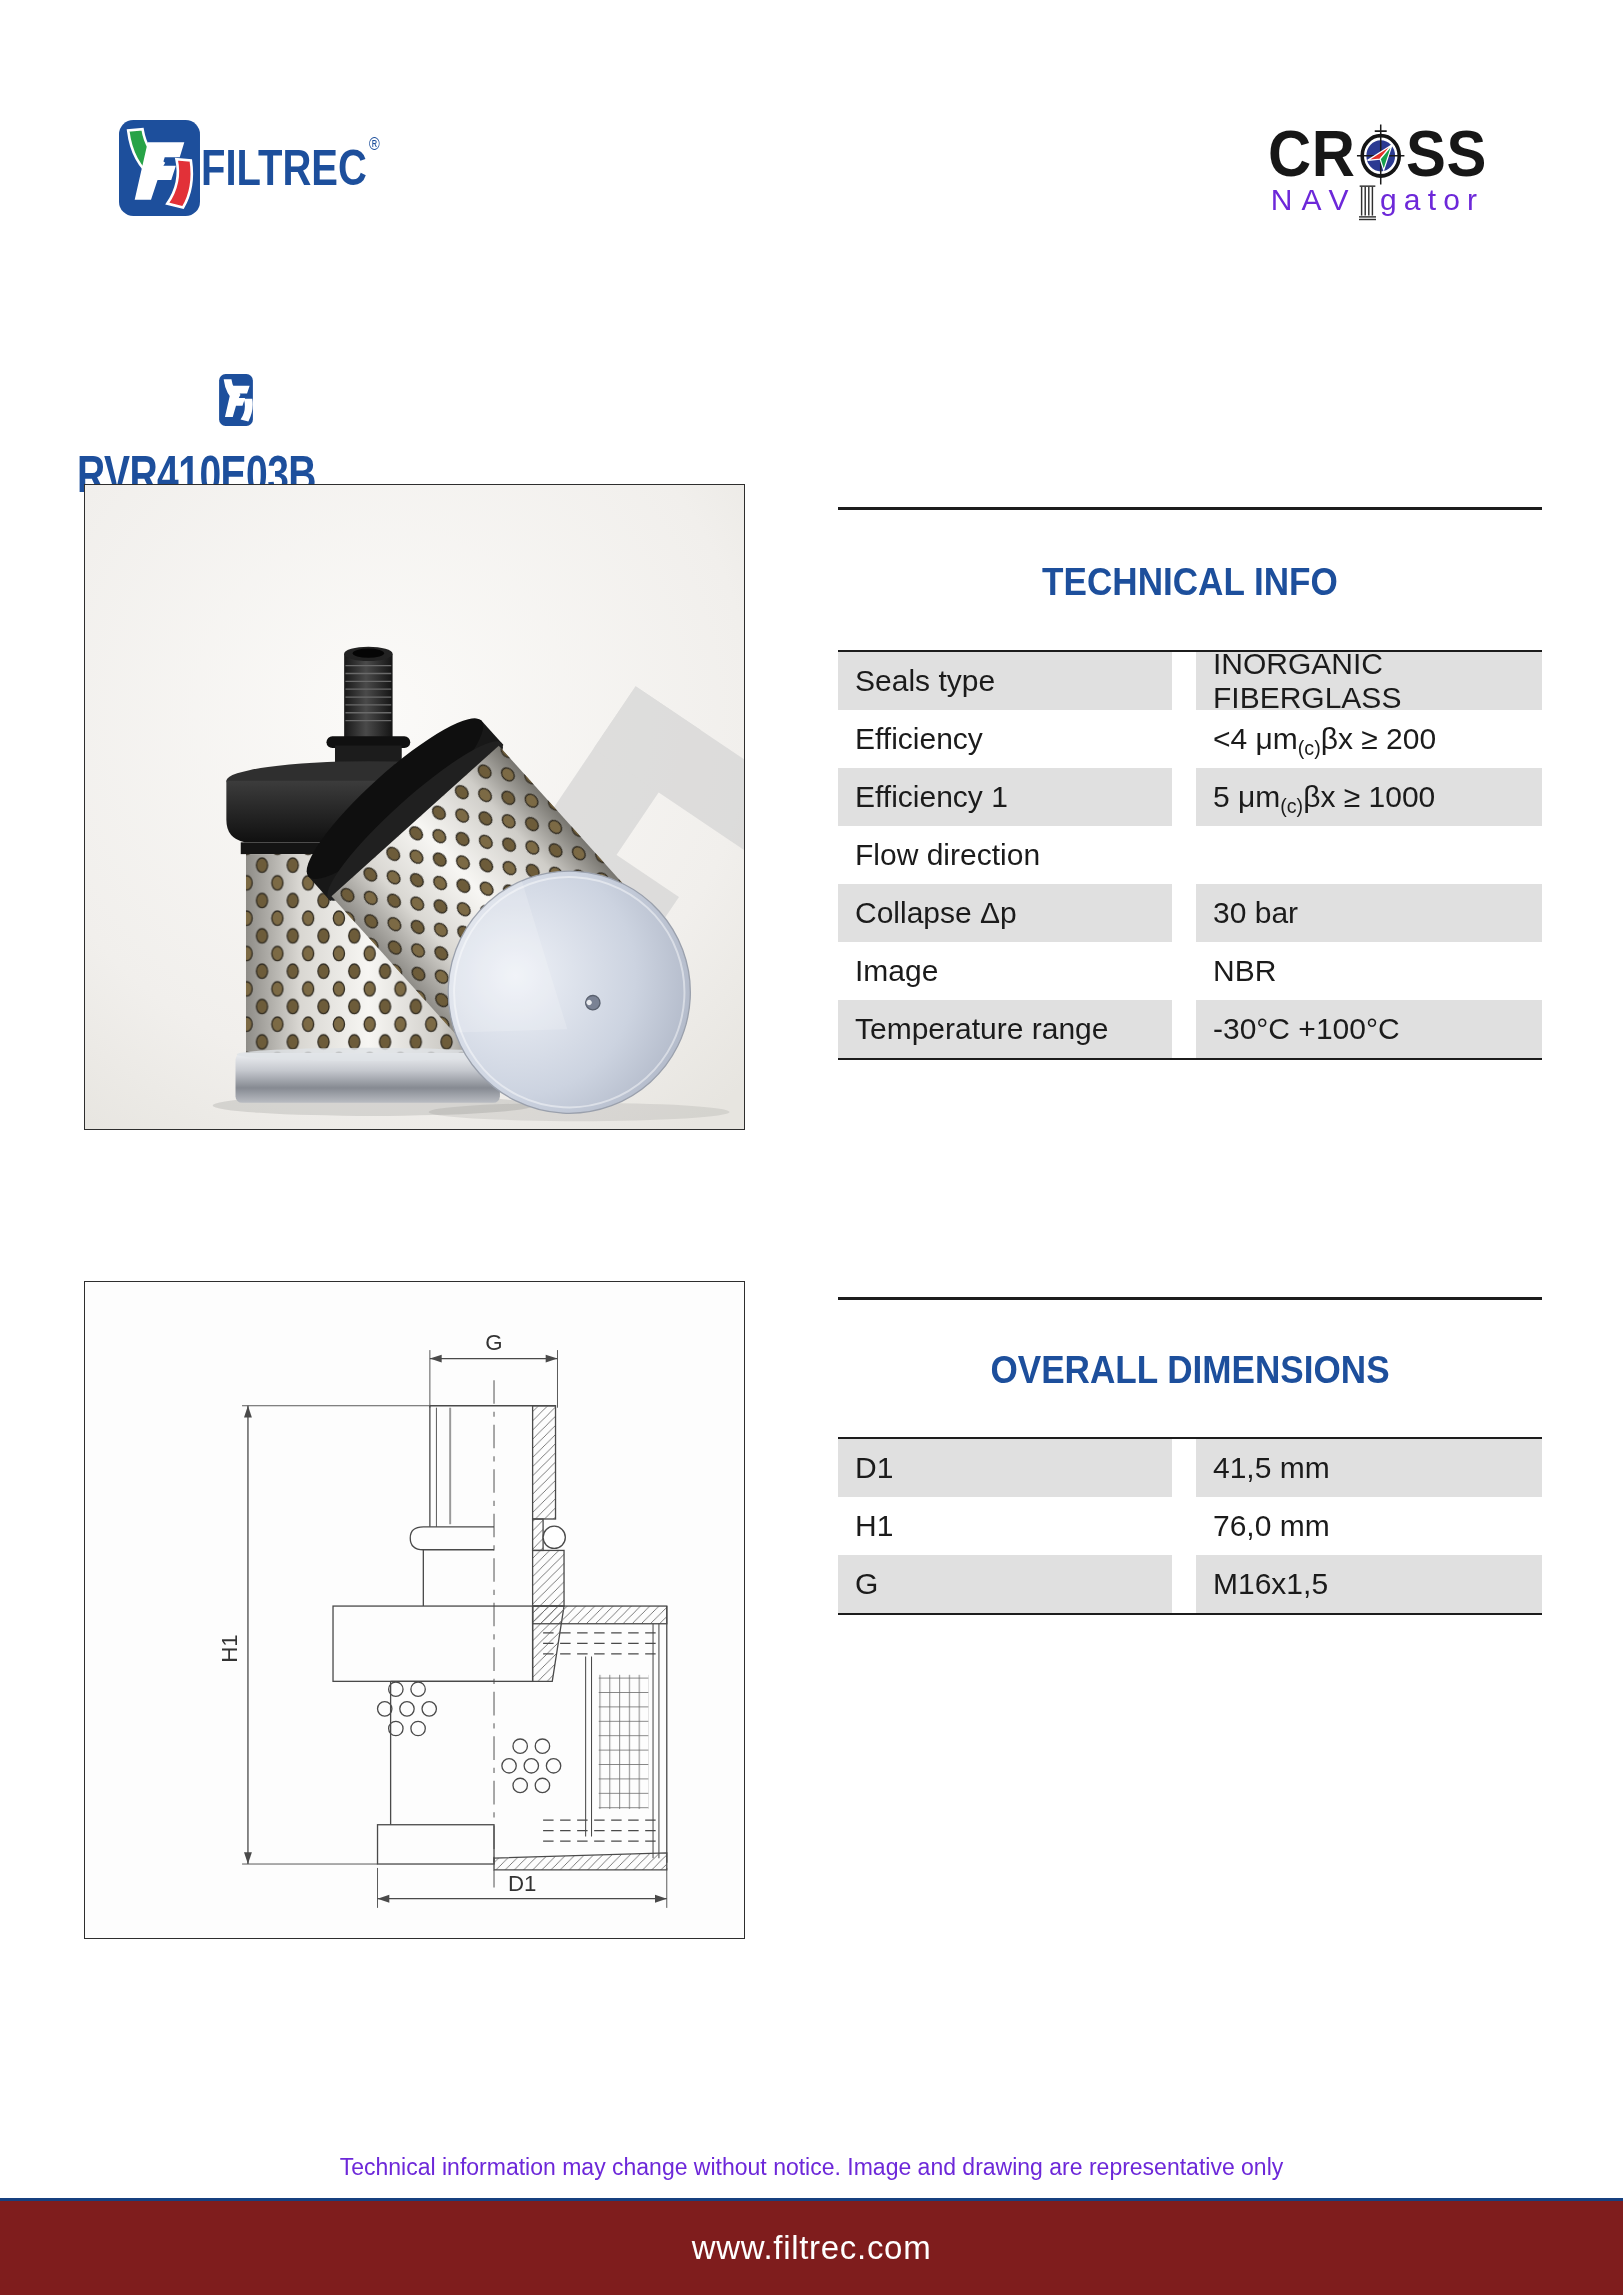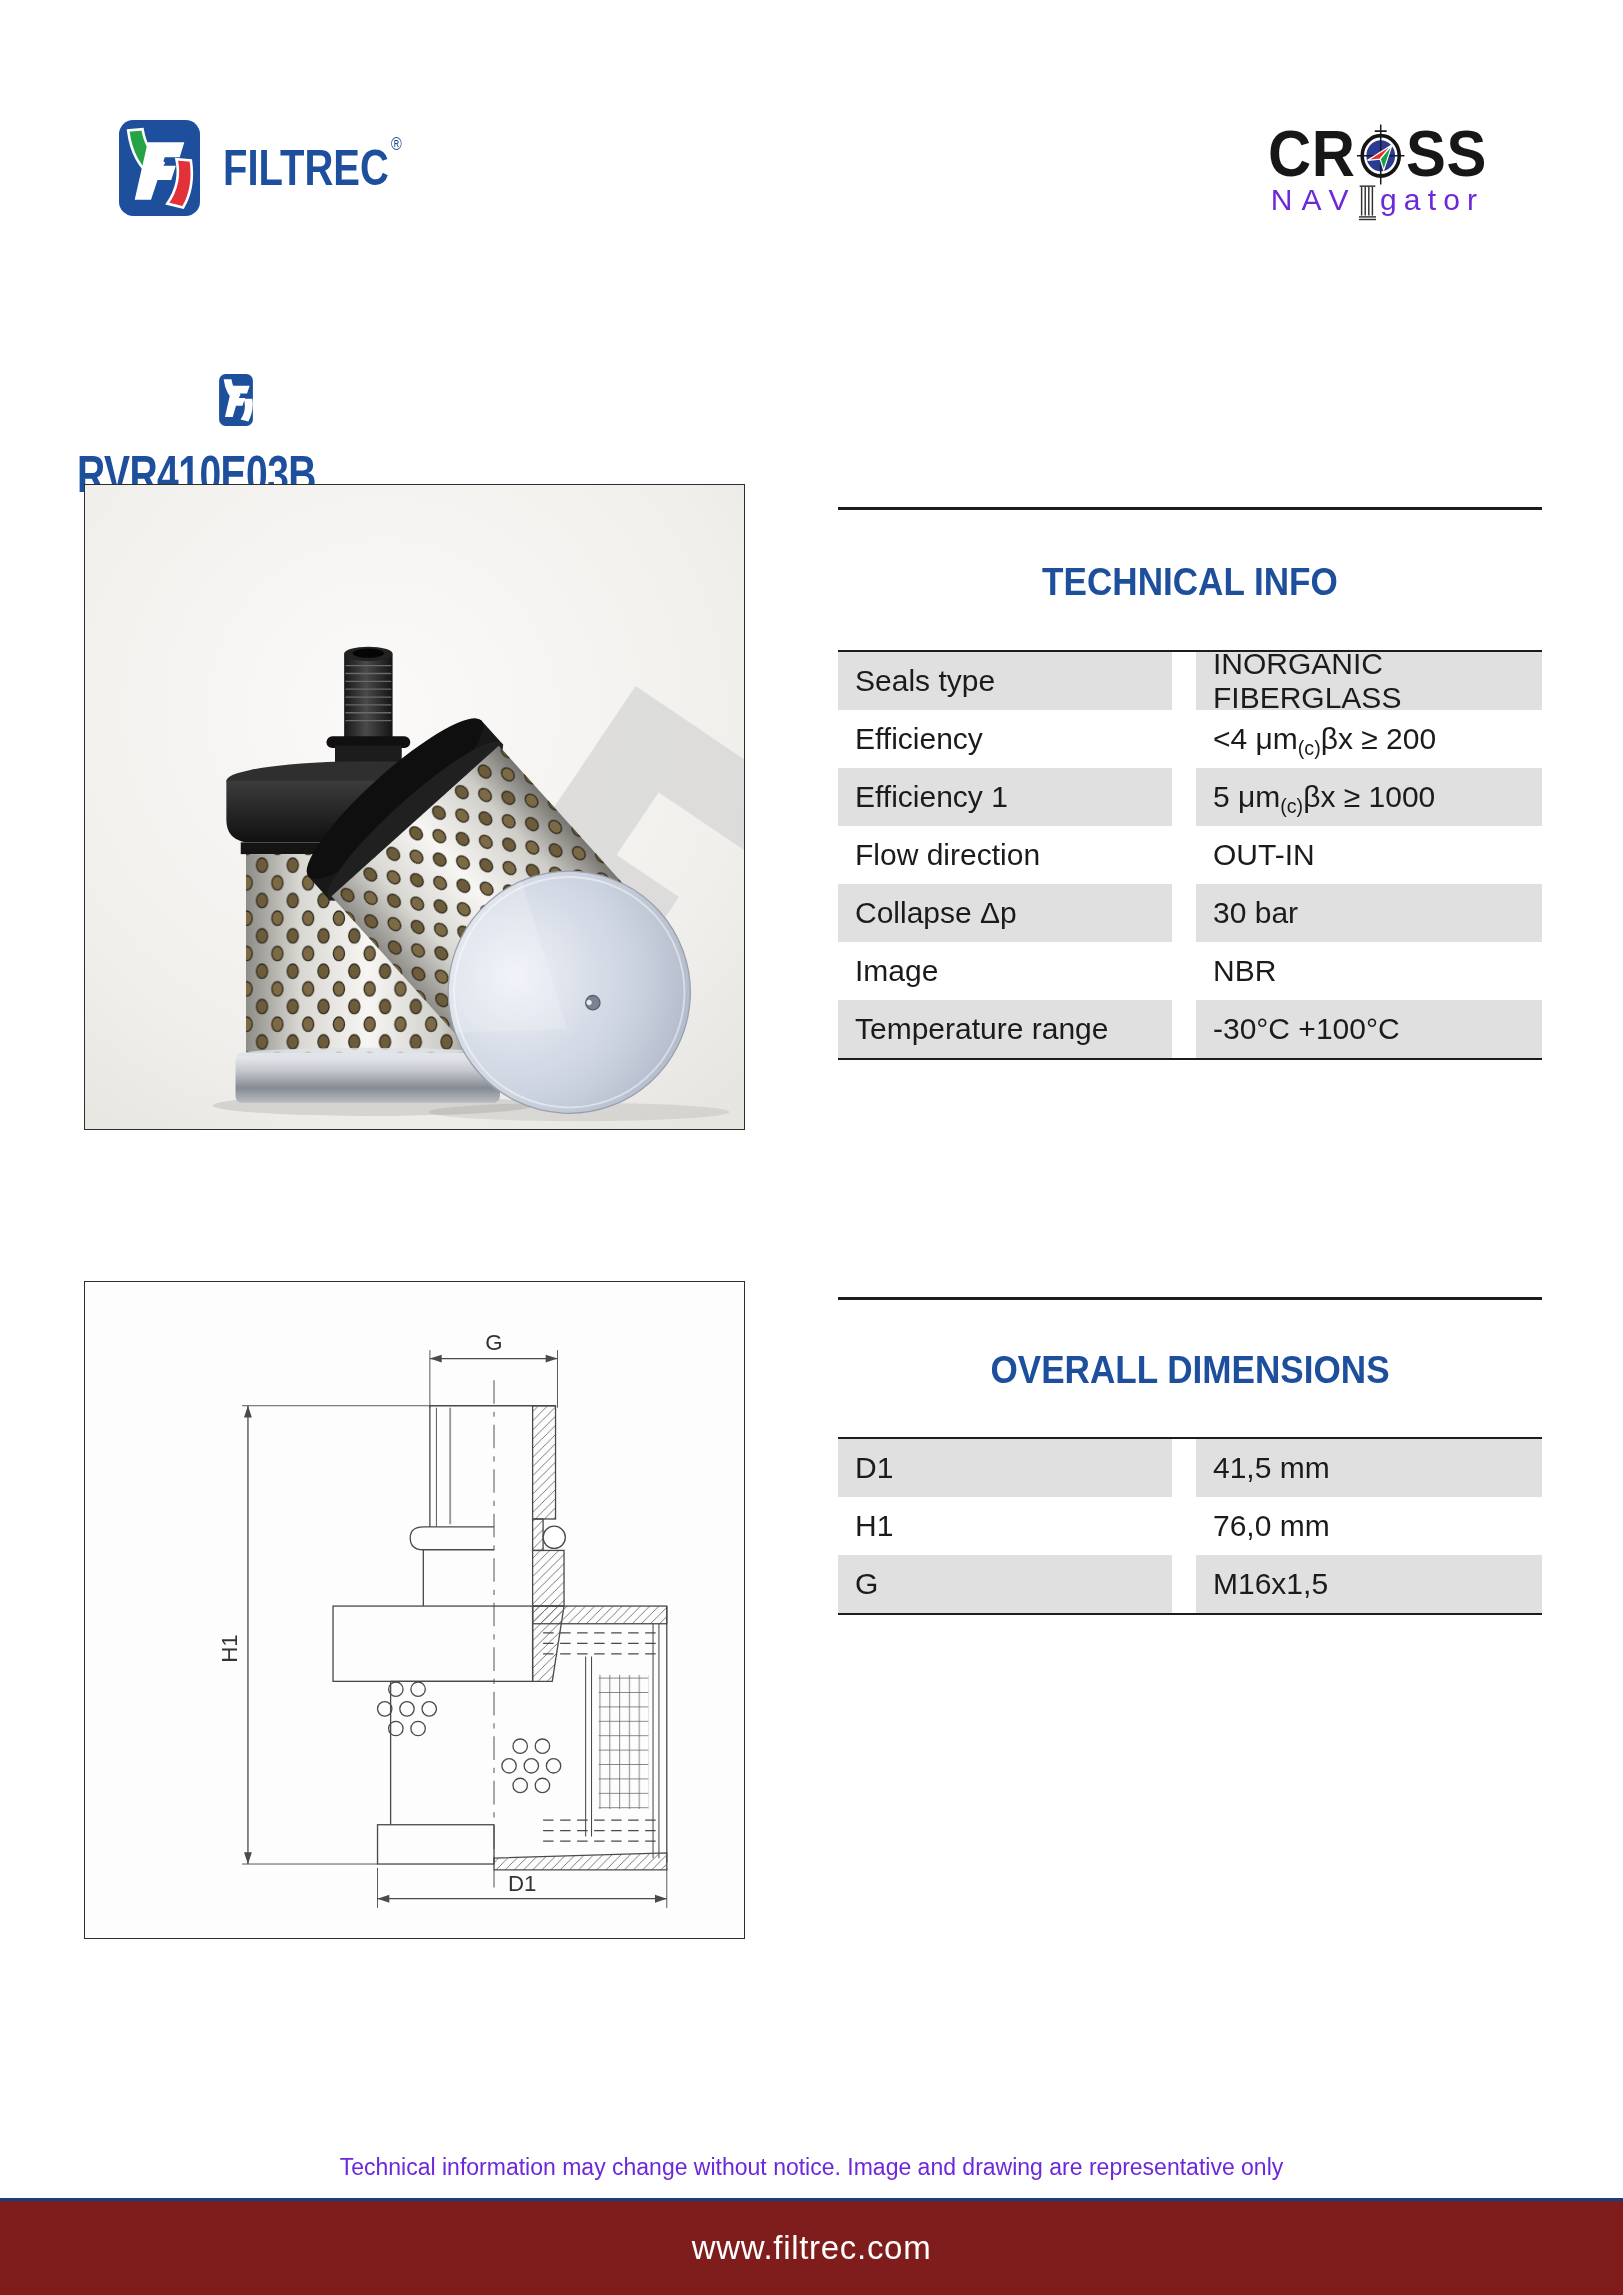--- a/index.html
+++ b/index.html
@@ -1,20 +1,20 @@
 <!DOCTYPE html>
 <html style="font-size:10.5px"><head>
 <meta charset="utf-8">
 <style>
   html,body{margin:0;padding:0;background:#ffffff;}
   .page{position:relative;width:1623px;height:2295px;background:#fff;overflow:hidden;
         font-family:"Liberation Sans",sans-serif;color:#1b1b1b;}
 
   
-  .brand{position:absolute;left:119px;top:120px;display:flex;align-items:center;gap:23px;}
+  .brand{position:absolute;left:119px;top:120px;display:flex;align-items:center;gap:1px;}
   .brand-mark{width:81px;height:96px;display:block;}
   .brand-name{font-size:50px;font-weight:700;color:#1d4f9c;letter-spacing:0px;
               transform:scaleX(.80);transform-origin:left center;white-space:nowrap;}
   .brand-reg{font-size:18.3px;font-weight:400;vertical-align:super;position:relative;top:-17px;left:2.6px;}
 
   .cross{position:absolute;left:1237px;top:116px;width:281px;}
   .cross-line1{display:flex;align-items:center;justify-content:center;
                font-size:65px;font-weight:700;color:#171717;letter-spacing:0.7px;
                transform:scaleX(.92);transform-origin:center;}
   .compass{width:52px;height:65px;margin:0 1.3px;position:relative;top:1.3px;}
@@ -232,25 +232,20 @@
     <div class="t-row gray">
       <div class="cell label">Efficiency 1</div>
       <div class="cell value">
           <span>5 μm</span>
           <span class="sub">(c)</span>
           <span> βx ≥ 1000</span>
         </div>
     </div>
     <div class="t-row">
       <div class="cell label">Flow direction</div>
-      <div class="cell value">
-          <span>OUT-IN</span>
-          <span class="sub"></span>
-          <span></span>
-        </div>
     </div>
     <div class="t-row gray">
       <div class="cell label">Collapse Δp</div>
       <div class="cell value">
           <span>30 bar</span>
           <span class="sub"></span>
           <span></span>
         </div>
     </div>
     <div class="t-row">

